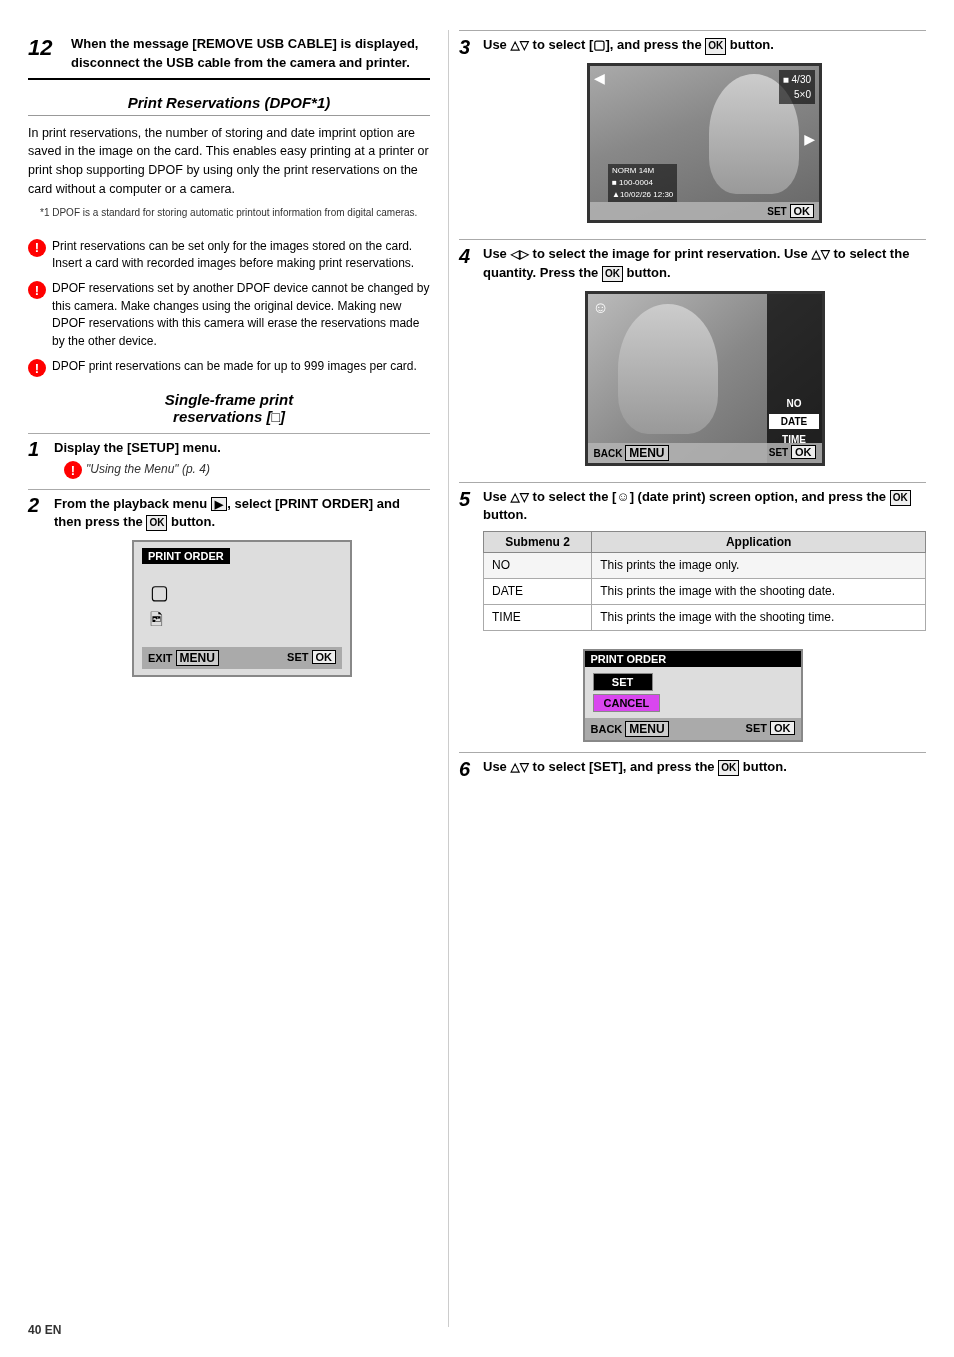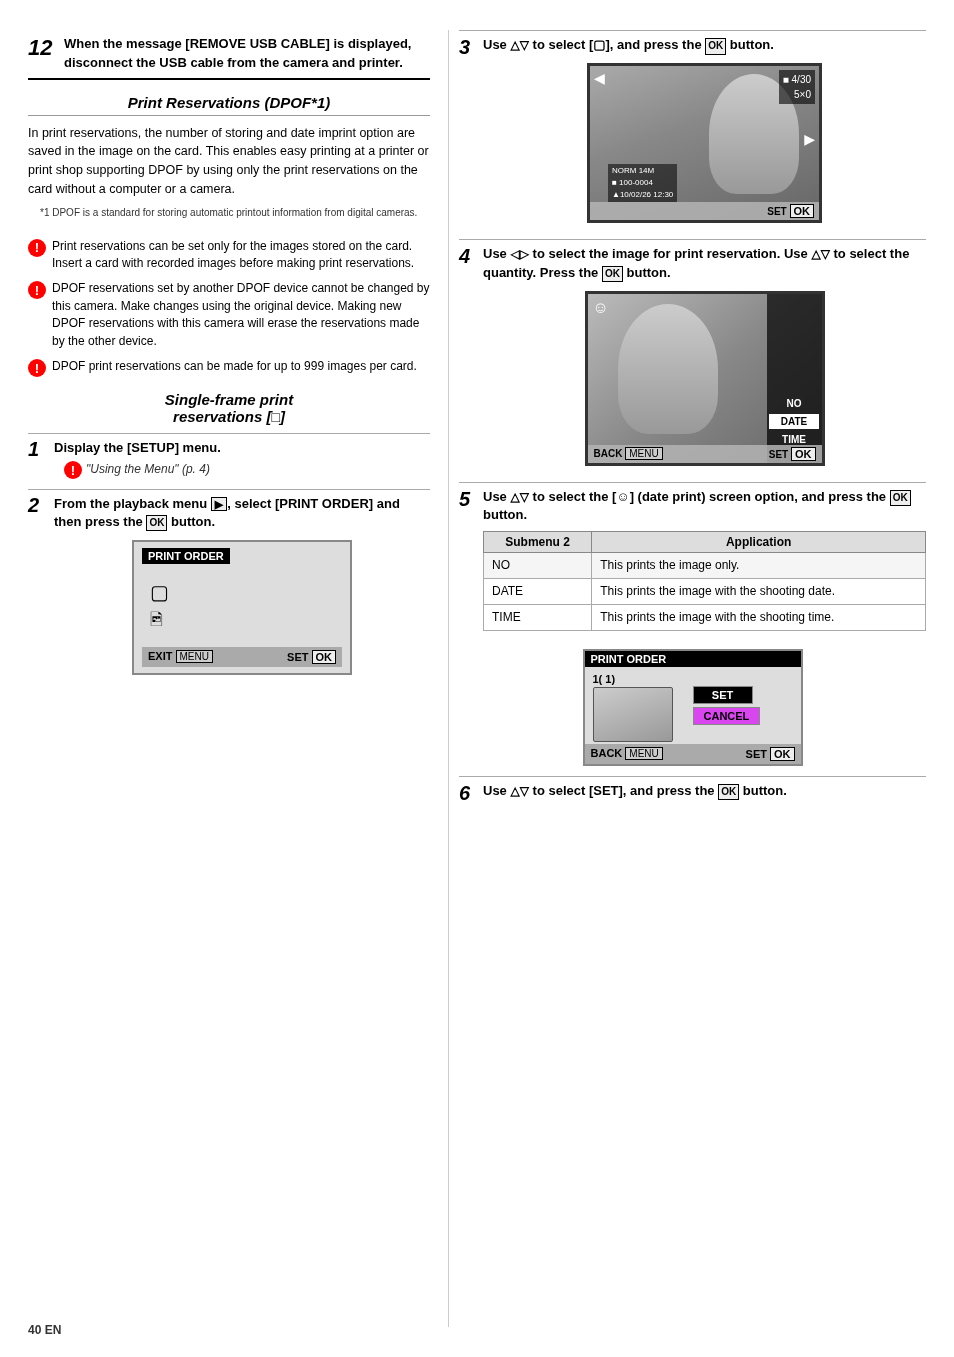--- a/index.html
+++ b/index.html
@@ -166,22 +166,22 @@
       font-weight: bold;
       background: #eee;
       min-width: 20px;
     }
     .menu-badge {
       display: inline-flex;
       align-items: center;
       justify-content: center;
       border: 1px solid #000;
       padding: 0 3px;
-      font-size: 10px;
-      font-weight: normal;
+      font-size: 12px;
+      font-weight: bold;
       background: #ccc;
       min-width: 22px;
     }
     
     .r-step-row {
       border-top: 1px solid #aaa;
       padding-top: 5px;
       margin-bottom: 8px;
       display: flex;
       gap: 4px;
@@ -282,21 +282,21 @@
       display: flex;
       align-items: baseline;
       gap: 4px;
     }
     .step-12-row {
       border-bottom: 2px solid #000;
       padding: 5px 0;
       margin-bottom: 14px;
       display: flex;
       align-items: flex-start;
-      gap: 12px;
+      gap: 19px;
     }
     .inline-ok {
       display: inline-flex;
       align-items: center;
       border: 1px solid #000;
       padding: 0 2px;
       font-size: 10px;
       font-weight: bold;
       background: #eee;
     }
@@ -529,24 +529,20 @@
             </tr>
           </tbody>
         </table>
       </div>
     </div>
 
     <div class="po2-box" style="margin:4px auto 10px auto;">
       <div class="po2-title">PRINT ORDER</div>
       <div class="po2-body">
 
-        <div style="position:relative;width:90px;height:65px;">
-          <div style="position:absolute;top:0;left:0;font-size:11px;font-weight:bold;">1( 1)</div>
-          <div style="margin-top:14px;width:80px;height:55px;background:linear-gradient(160deg,#ccc 0%,#999 100%);border:1px solid #555;border-radius:2px;"></div>
-        </div>
         <div class="po2-options">
           <div class="po2-opt active">SET</div>
           <div class="po2-opt">CANCEL</div>
         </div>
       </div>
       <div class="po2-footer">
         <span style="font-size:11px;font-weight:bold;">BACK <span class="menu-badge">MENU</span></span>
         <span style="font-size:11px;font-weight:bold;">SET <span class="ok-badge">OK</span></span>
       </div>
     </div>

